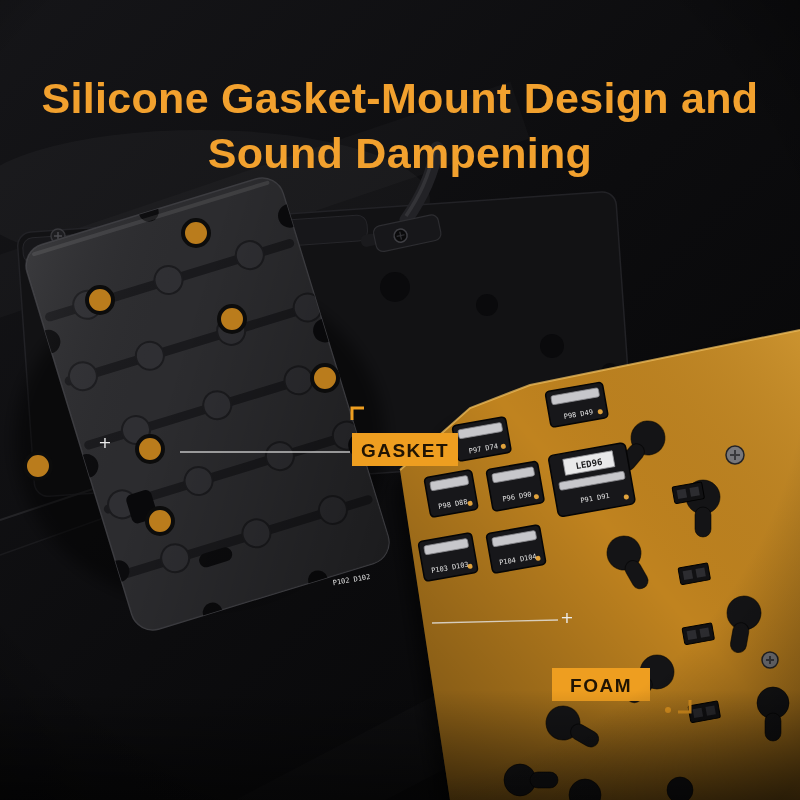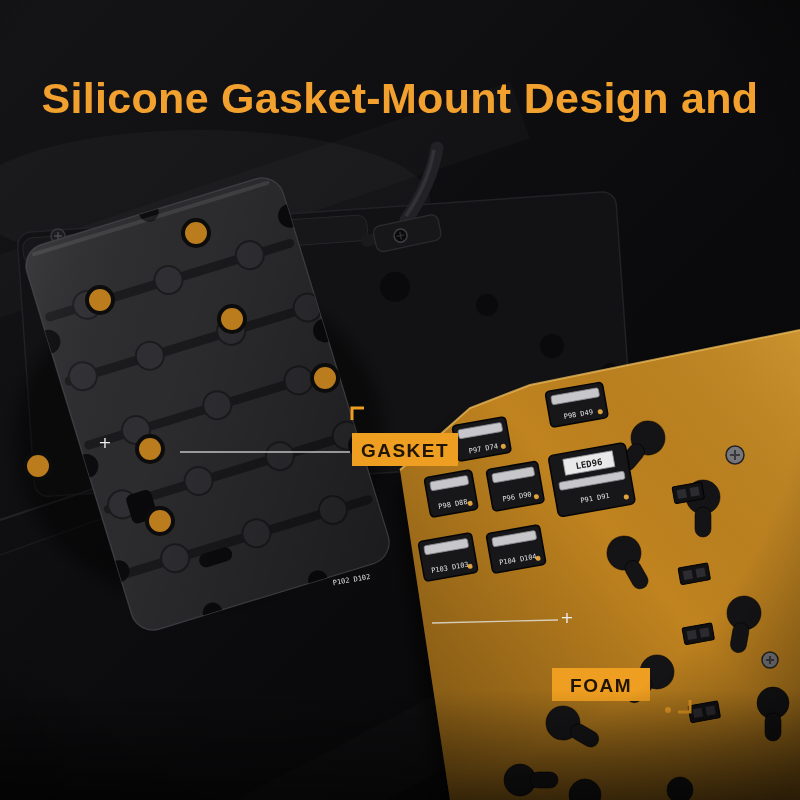--- a/index.html
+++ b/index.html
@@ -41,21 +41,21 @@
   .screw-metal{fill:#77777B;stroke:#232326;stroke-width:1.5;}
   .screw-dark{fill:#1D1D20;stroke:#38383C;stroke-width:1.5;}
   .conn{fill:#111113;stroke:#000;stroke-width:1;}
   .conn-in{fill:#2C2C30;}
 </style>
 </head>
 <body>
 
 <div class="scene">
 
-  <h1 class="headline"><span>Silicone Gasket-Mount Design and</span><br></h1>
+  <h1 class="headline"><span>Silicone Gasket-Mount Design and</span><br><span>Sound Dampening</span></h1>
 
   <svg class="photo" width="800" height="800" viewBox="0 0 800 800" xmlns="http://www.w3.org/2000/svg">
     <defs>
       <linearGradient id="bgGrad" x1="0" y1="0" x2="1" y2="1">
         <stop offset="0" stop-color="#151518"></stop>
         <stop offset="0.5" stop-color="#0C0C0E"></stop>
         <stop offset="1" stop-color="#050506"></stop>
       </linearGradient>
       <linearGradient id="gasketShade" x1="0" y1="0" x2="1" y2="1">
         <stop offset="0" stop-color="rgba(255,255,255,0.07)"></stop>

